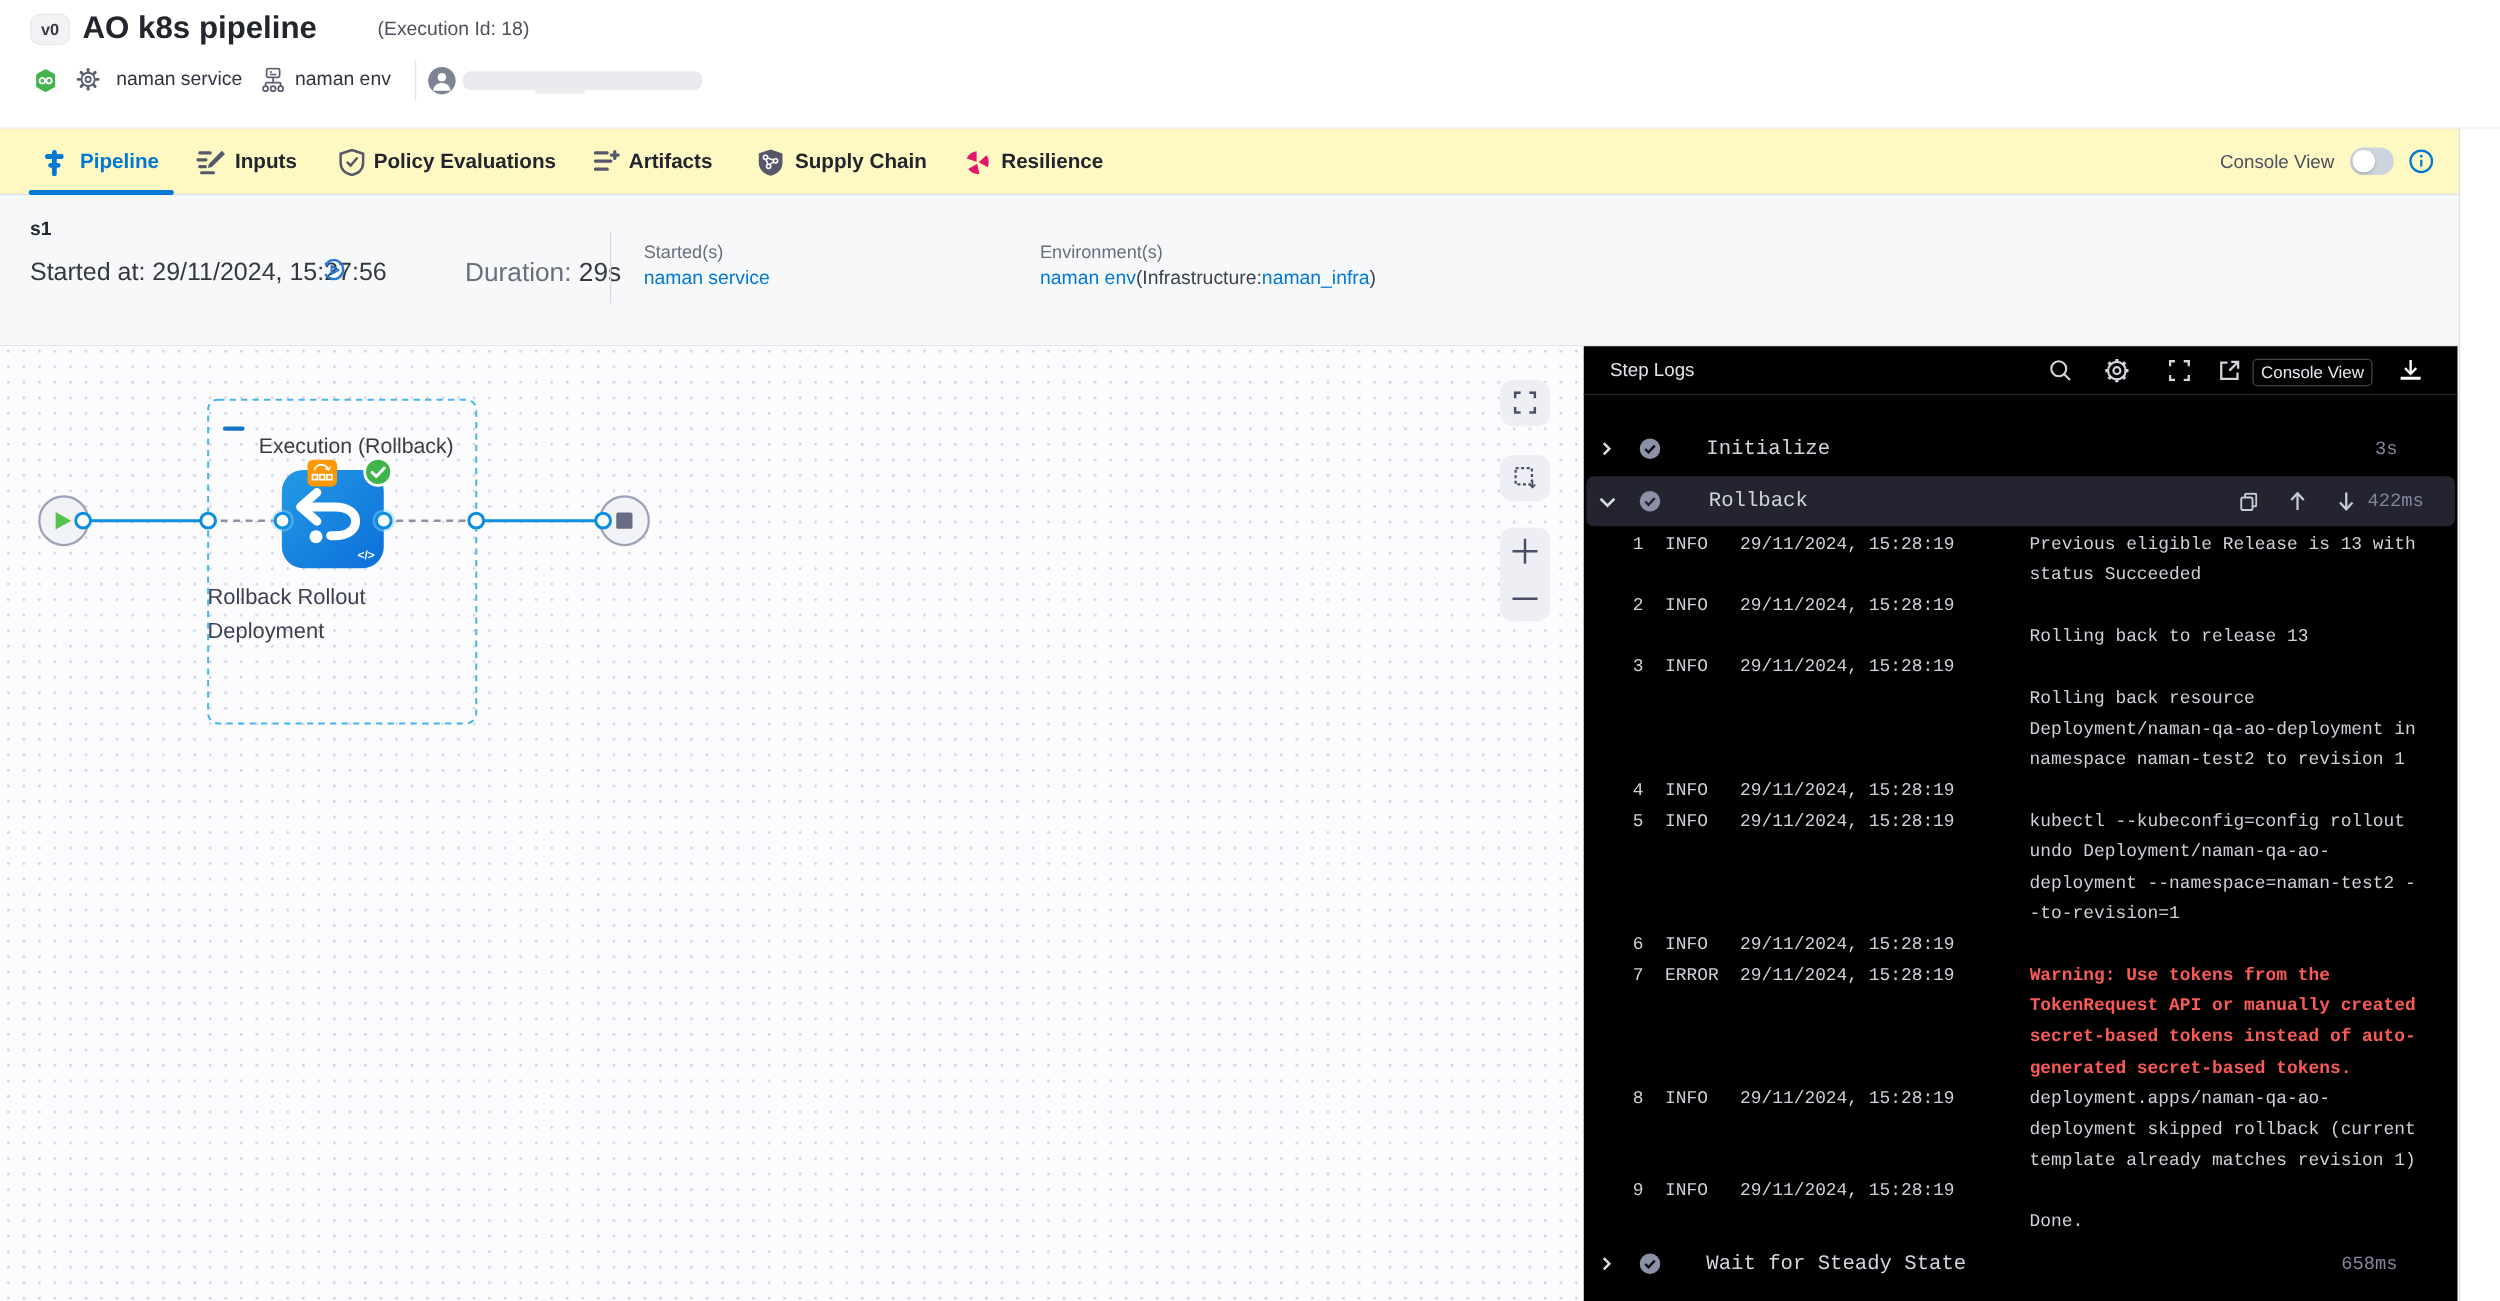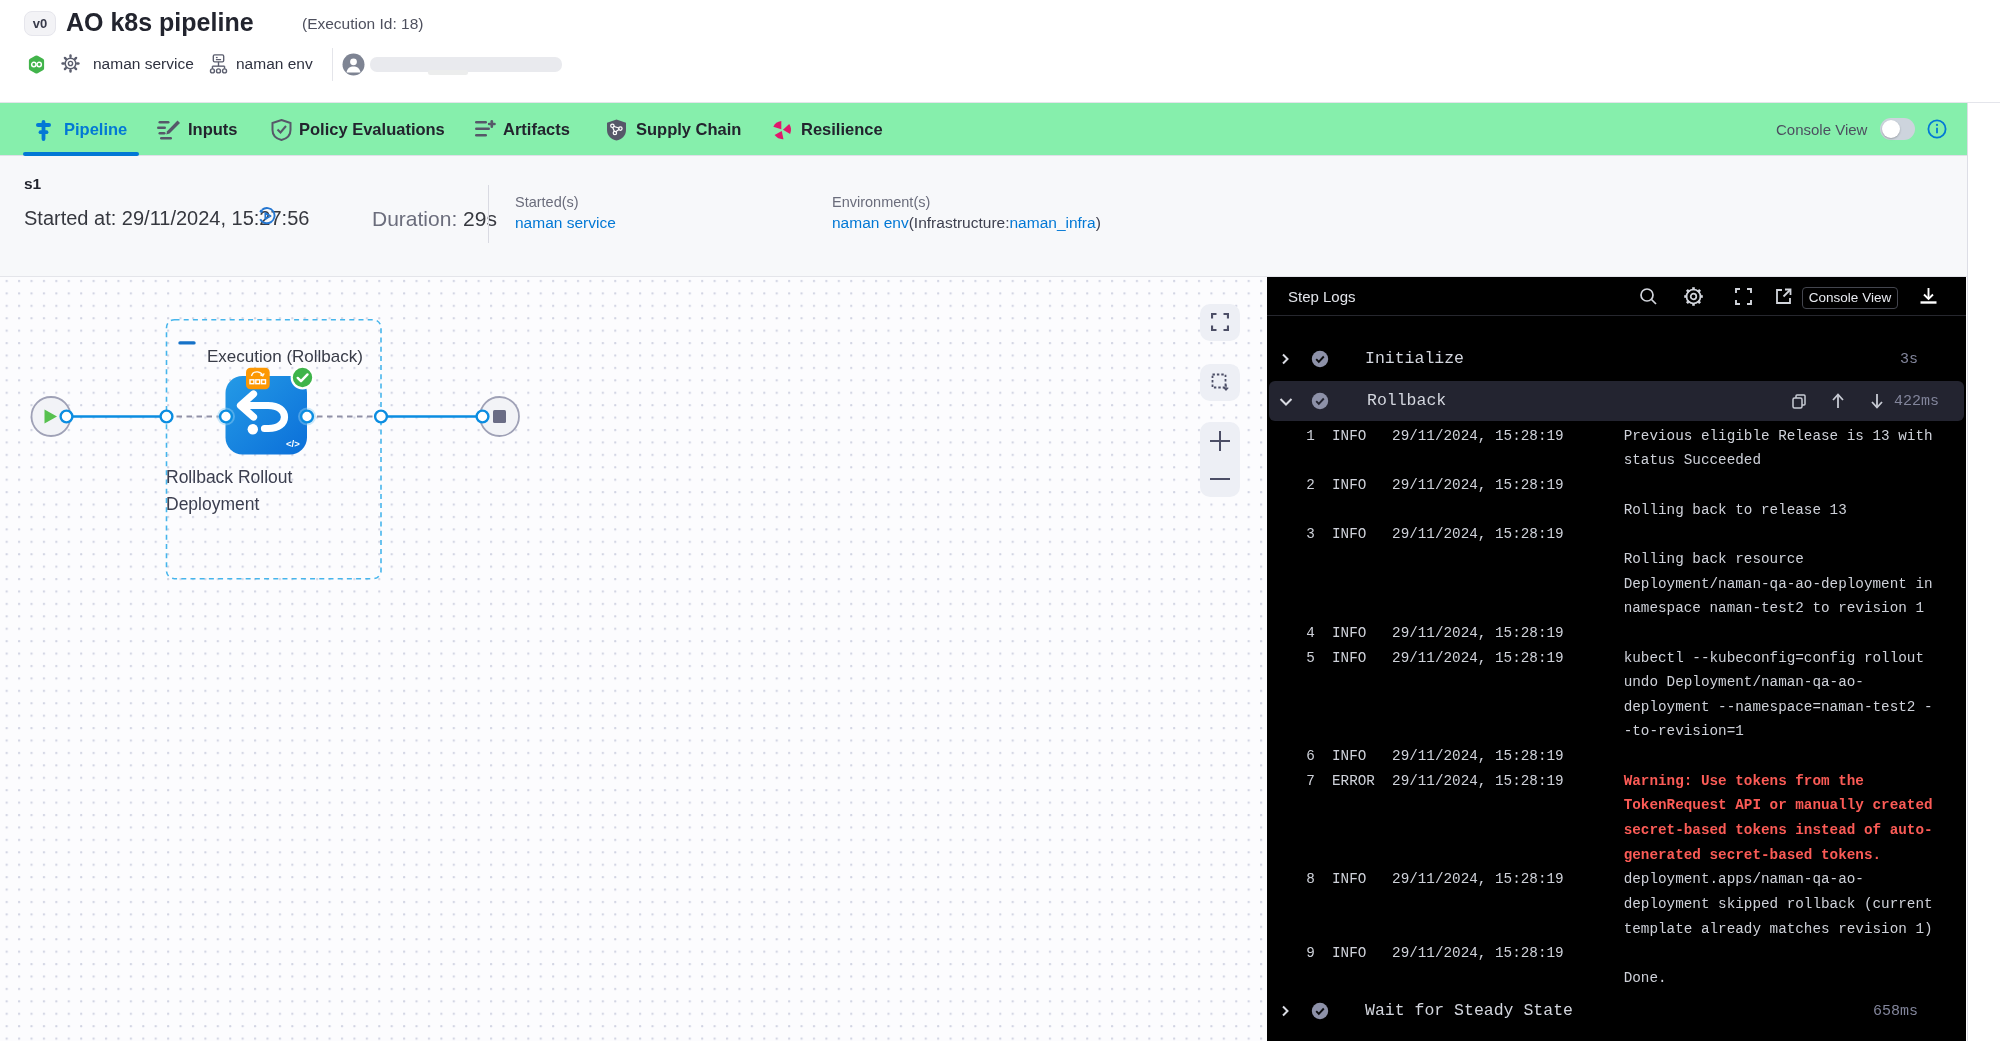--- a/index.html
+++ b/index.html
@@ -12,21 +12,21 @@
 #v0 { position:absolute; left:24px; top:11px; width:32px; height:25px; background:#f3f3f6; border:1px solid #e6e6ec; border-radius:8px; font-size:13px; font-weight:bold; color:#383a4a; text-align:center; line-height:23px; }
 #title { position:absolute; left:66px; top:8px; font-size:25px; font-weight:bold; color:#22242e; letter-spacing:0; }
 #execid { position:absolute; left:262px; top:15px; font-size:15.5px; color:#4e505e;margin-left:40px; }
 #metarow { position:absolute; left:0; top:48px; width:2000px; height:34px; }
 .mtxt { position:absolute; top:7px; font-size:15.5px; color:#2f3240; }
 #mdivider { position:absolute; left:332px; top:0px; width:1px; height:33px; background:#e4e5ea; }
 #blur1 { position:absolute; left:370px; top:9px; width:192px; height:15px; background:#e9eaee; border-radius:7px; }
 #blur2 { position:absolute; left:428px; top:22px; width:40px; height:5px; background:#eceded; border-radius:3px; }
 
 
-#tabs { position:absolute; left:0; top:103px; width:2000px; height:53px; background:#86efac; border-bottom:1px solid #dfe0e8; }
+#tabs { position:absolute; left:0; top:103px; width:2000px; height:53px; background:#fef9c3; border-bottom:1px solid #dfe0e8; }
 .tabtxt { position:absolute; top:17px; font-size:16.5px; color:#23242e; font-weight:bold; }
 #tab-underline { position:absolute; left:23px; top:49px; width:116px; height:4px; background:#0278d5; border-radius:3px; }
 #consoleview-label { position:absolute; left:1776px; top:18px; font-size:15px; color:#4d4f60; }
 #toggle { position:absolute; left:1880px; top:118px; width:35px; height:22px; background:#cdd4dd; border-radius:11px; }
 #toggle .knob { position:absolute; left:2px; top:2px; width:18px; height:18px; background:#fff; border-radius:50%; box-shadow:0 1px 2px rgba(0,0,0,.25); }
 
 
 #stagebar { position:absolute; left:0; top:156px; width:2000px; height:121px; background:#f7f8fa; border-bottom:1px solid #e4e5ea; }
 #s1 { position:absolute; left:24px; top:19px; font-size:15.5px; font-weight:bold; color:#23252f; }
 .sb-label { position:absolute; top:38px; font-size:14.5px; color:#6b6d7c; }

